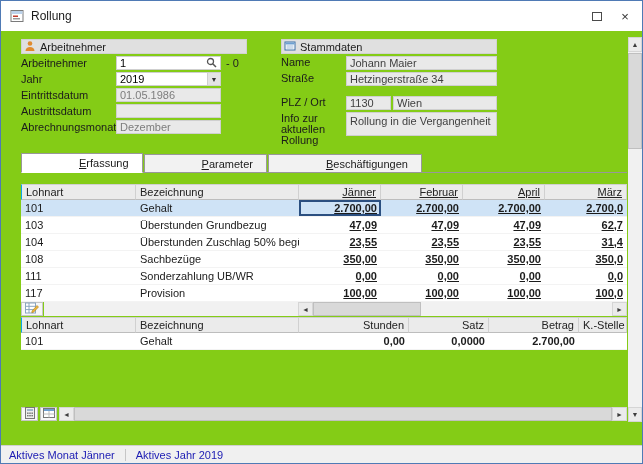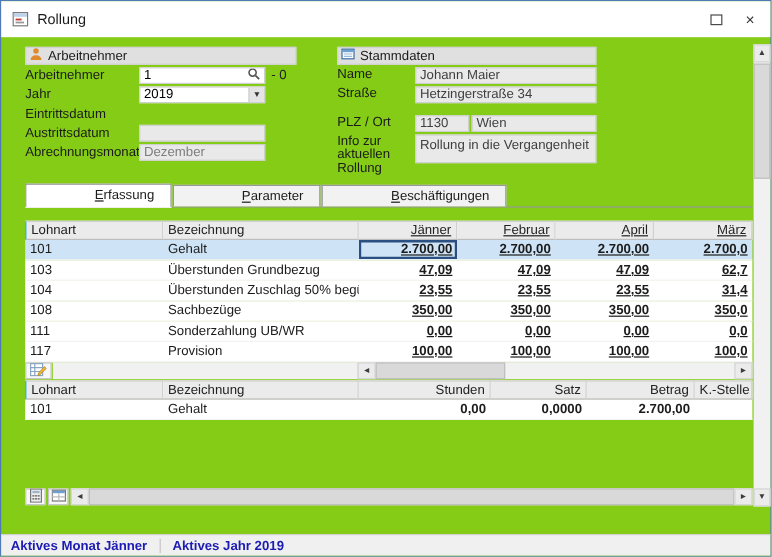--- a/index.html
+++ b/index.html
@@ -81,21 +81,21 @@
   .sb-thumb{background:#d9d9d9;border:1px solid #bfbfbf;}
   .hs1 .sb-thumb{width:108px;}
   .hs2 .sb-thumb{flex:1;}
   .vscroll{position:absolute;right:0;top:36px;width:14px;height:385px;background:#f1f1f1;}
   .vscroll .sb-btn{width:14px;height:15px;position:absolute;left:0;}
   .vs-up{top:0;}
   .vs-down{bottom:0;}
   .vs-thumb{position:absolute;left:0;top:16px;width:14px;height:96px;background:#d9d9d9;border:1px solid #bfbfbf;}
 
   
-  .statusbar{position:absolute;left:0;right:0;bottom:0;height:18px;background:#f0f0f0;border-top:1px solid #d0d0d0;display:flex;align-items:center;padding:0 8px;gap:10px;color:#1b1bb3;font-weight:700;}
+  .statusbar{position:absolute;left:0;right:0;bottom:0;height:18px;background:#f0f0f0;border-top:1px solid #d0d0d0;display:flex;align-items:center;padding:0 8px;gap:10px;color:#1b1bb3;font-weight:400;}
   .status-divider{width:1px;height:12px;background:#c6c6c6;}
 </style>
 </head>
 <body>
 
 <div class="window">
 
   <div class="titlebar">
     <span class="win-icon">
       <svg width="14" height="14" viewBox="0 0 14 14">
@@ -141,20 +141,23 @@
     </div>
     <div class="frow">
       <span class="flabel">Jahr</span>
       <span class="fbox white combo">
         <span>2019</span>
         <span class="combo-btn">▼</span>
       </span>
     </div>
     <div class="frow">
       <span class="flabel">Eintrittsdatum</span>
+      <span class="fbox ro">
+          <span>01.05.1986</span>
+        </span>
     </div>
     <div class="frow">
       <span class="flabel">Austrittsdatum</span>
       <span class="fbox ro">
           <span></span>
         </span>
     </div>
     <div class="frow">
       <span class="flabel">Abrechnungsmonat</span>
       <span class="fbox ro">

